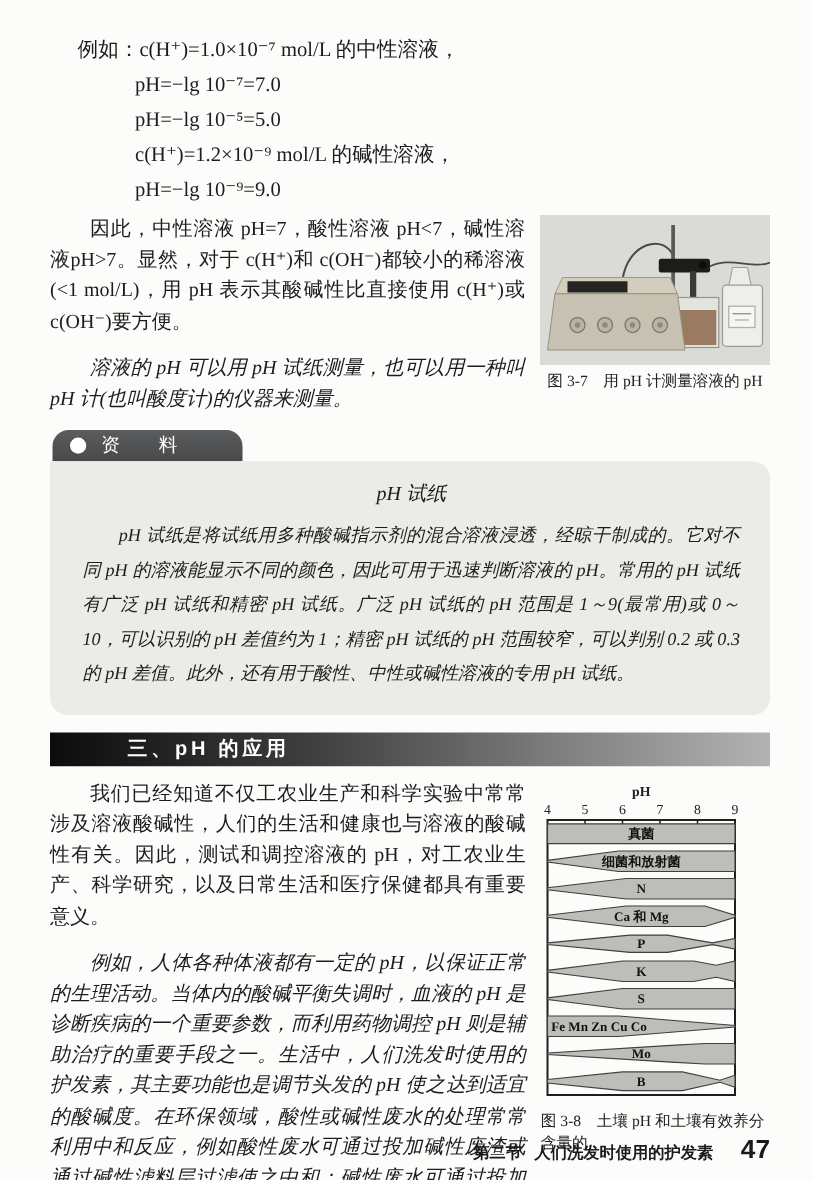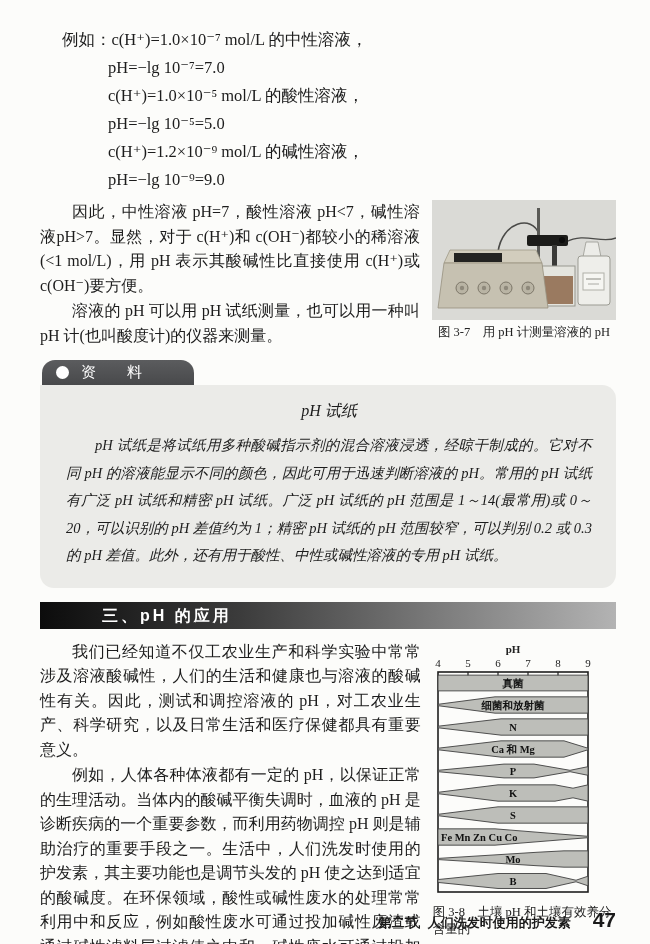--- a/index.html
+++ b/index.html
@@ -11,21 +11,21 @@
   }
   
   .formulas{font-size:16.5px;line-height:28px;padding-left:22px;}
   .f-line{white-space:nowrap;}
   .f-cont{padding-left:46px;}
   
   .row{display:flex;gap:12px;}
   .row1{margin-top:6px;}
   .col-text{width:382px;font-size:16px;line-height:24.5px;text-align:justify;}
   .col-text p{margin:0;text-indent:2em;}
-  .col-text p + p{margin-top:1px;}
+  .col-text p + p{margin-top:13px;font-style:italic;}
   .col-fig{width:184px;}
   .fig-caption{font-size:12.5px;text-align:center;color:#222;}
   
   .material{margin-top:12px;}
   .material-tab{
     width:152px;height:25px;margin-left:2px;
     background:linear-gradient(180deg,#5b5c5e,#48494b);
     border-radius:13px 13px 0 0;
     color:#fff;display:flex;align-items:center;
     font-family:"Liberation Sans",sans-serif;font-weight:normal;font-size:15px;letter-spacing:8px;
@@ -58,21 +58,20 @@
   .footer .page-num{font-size:21px;margin-left:22px;}
 </style>
 </head>
 <body>
 
 <div class="formulas">
   <div class="f-line">
     <span>例如：</span><span>c(H⁺)=1.0×10⁻⁷ mol/L 的中性溶液，</span>
   </div>
   <div class="f-line f-cont">pH=−lg 10⁻⁷=7.0</div>
-  <div class="f-line f-cont">c(H⁺)=1.0×10⁻⁵ mol/L 的酸性溶液，</div>
   <div class="f-line f-cont">pH=−lg 10⁻⁵=5.0</div>
   <div class="f-line f-cont">c(H⁺)=1.2×10⁻⁹ mol/L 的碱性溶液，</div>
   <div class="f-line f-cont">pH=−lg 10⁻⁹=9.0</div>
 </div>
 
 <div class="row row1">
   <div class="col-text">
     <p>因此，中性溶液 pH=7，酸性溶液 pH&lt;7，碱性溶液pH&gt;7。显然，对于 c(H⁺)和 c(OH⁻)都较小的稀溶液(&lt;1 mol/L)，用 pH 表示其酸碱性比直接使用 c(H⁺)或 c(OH⁻)要方便。</p>
     <p>溶液的 pH 可以用 pH 试纸测量，也可以用一种叫 pH 计(也叫酸度计)的仪器来测量。</p>
   </div>
@@ -115,21 +114,21 @@
   </div>
 </div>
 
 <div class="material">
   <div class="material-tab">
     <span class="dot"></span>
     <span>资　料</span>
   </div>
   <div class="material-box">
     <div class="material-title">pH 试纸</div>
-    <p class="material-body">pH 试纸是将试纸用多种酸碱指示剂的混合溶液浸透，经晾干制成的。它对不同 pH 的溶液能显示不同的颜色，因此可用于迅速判断溶液的 pH。常用的 pH 试纸有广泛 pH 试纸和精密 pH 试纸。广泛 pH 试纸的 pH 范围是 1～14(最常用)或 0～20，可以识别的 pH 差值约为 1；精密 pH 试纸的 pH 范围较窄，可以判别 0.2 或 0.3 的 pH 差值。此外，还有用于酸性、中性或碱性溶液的专用 pH 试纸。</p>
+    <p class="material-body">pH 试纸是将试纸用多种酸碱指示剂的混合溶液浸透，经晾干制成的。它对不同 pH 的溶液能显示不同的颜色，因此可用于迅速判断溶液的 pH。常用的 pH 试纸有广泛 pH 试纸和精密 pH 试纸。广泛 pH 试纸的 pH 范围是 1～9(最常用)或 0～10，可以识别的 pH 差值约为 1；精密 pH 试纸的 pH 范围较窄，可以判别 0.2 或 0.3 的 pH 差值。此外，还有用于酸性、中性或碱性溶液的专用 pH 试纸。</p>
   </div>
 </div>
 
 <div class="section-bar">三、pH 的应用</div>
 
 <div class="row row2">
   <div class="col-text">
     <p>我们已经知道不仅工农业生产和科学实验中常常涉及溶液酸碱性，人们的生活和健康也与溶液的酸碱性有关。因此，测试和调控溶液的 pH，对工农业生产、科学研究，以及日常生活和医疗保健都具有重要意义。</p>
     <p>例如，人体各种体液都有一定的 pH，以保证正常的生理活动。当体内的酸碱平衡失调时，血液的 pH 是诊断疾病的一个重要参数，而利用药物调控 pH 则是辅助治疗的重要手段之一。生活中，人们洗发时使用的护发素，其主要功能也是调节头发的 pH 使之达到适宜的酸碱度。在环保领域，酸性或碱性废水的处理常常利用中和反应，例如酸性废水可通过投加碱性废渣或通过碱性滤料层过滤使之中和；碱性废水可通过投加酸性废水或</p>
   </div>

